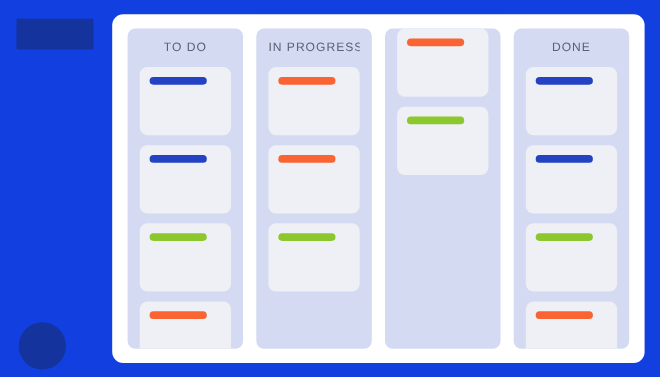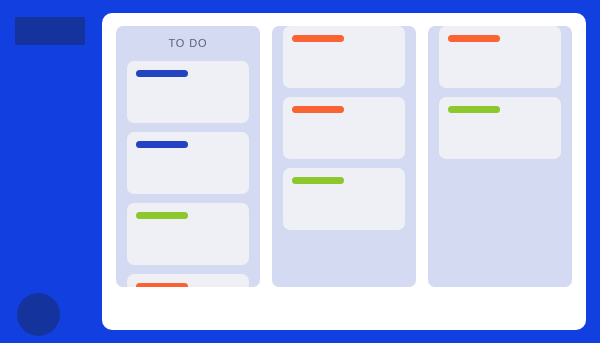--- a/index.html
+++ b/index.html
@@ -57,21 +57,21 @@
     flex-direction: row;
     gap: 12px;
     align-items: flex-start;
     overflow: hidden;
   }
 
   .column {
     flex: 1 1 0;
     background: #d3daf2;
     border-radius: 7px;
-    height: 261px;
+    height: 291px;
     box-sizing: border-box;
     padding: 0 11px;
     overflow: hidden;
     position: relative;
   }
 
   .column-header {
     height: 35px;
     line-height: 35px;
     text-align: center;
@@ -131,20 +131,21 @@
         <div class="card">
           <div class="card-accent accent-green"></div>
         </div>
         <div class="card">
           <div class="card-accent accent-orange"></div>
         </div>
       </div>
     </div>
 
     <div class="column">
+      <div class="column-header">IN PROGRESS</div>
       <div class="card-list">
         <div class="card">
           <div class="card-accent accent-orange"></div>
         </div>
         <div class="card">
           <div class="card-accent accent-orange"></div>
         </div>
         <div class="card">
           <div class="card-accent accent-green"></div>
         </div>
@@ -155,15 +156,32 @@
       <div class="card-list">
         <div class="card">
           <div class="card-accent accent-orange"></div>
         </div>
         <div class="card">
           <div class="card-accent accent-green"></div>
         </div>
       </div>
     </div>
 
+    <div class="column">
+      <div class="column-header">DONE</div>
+      <div class="card-list">
+        <div class="card">
+          <div class="card-accent accent-blue"></div>
+        </div>
+        <div class="card">
+          <div class="card-accent accent-blue"></div>
+        </div>
+        <div class="card">
+          <div class="card-accent accent-green"></div>
+        </div>
+        <div class="card">
+          <div class="card-accent accent-orange"></div>
+        </div>
+      </div>
+    </div>
 
   </div>
 </div>
 
 </body></html>

